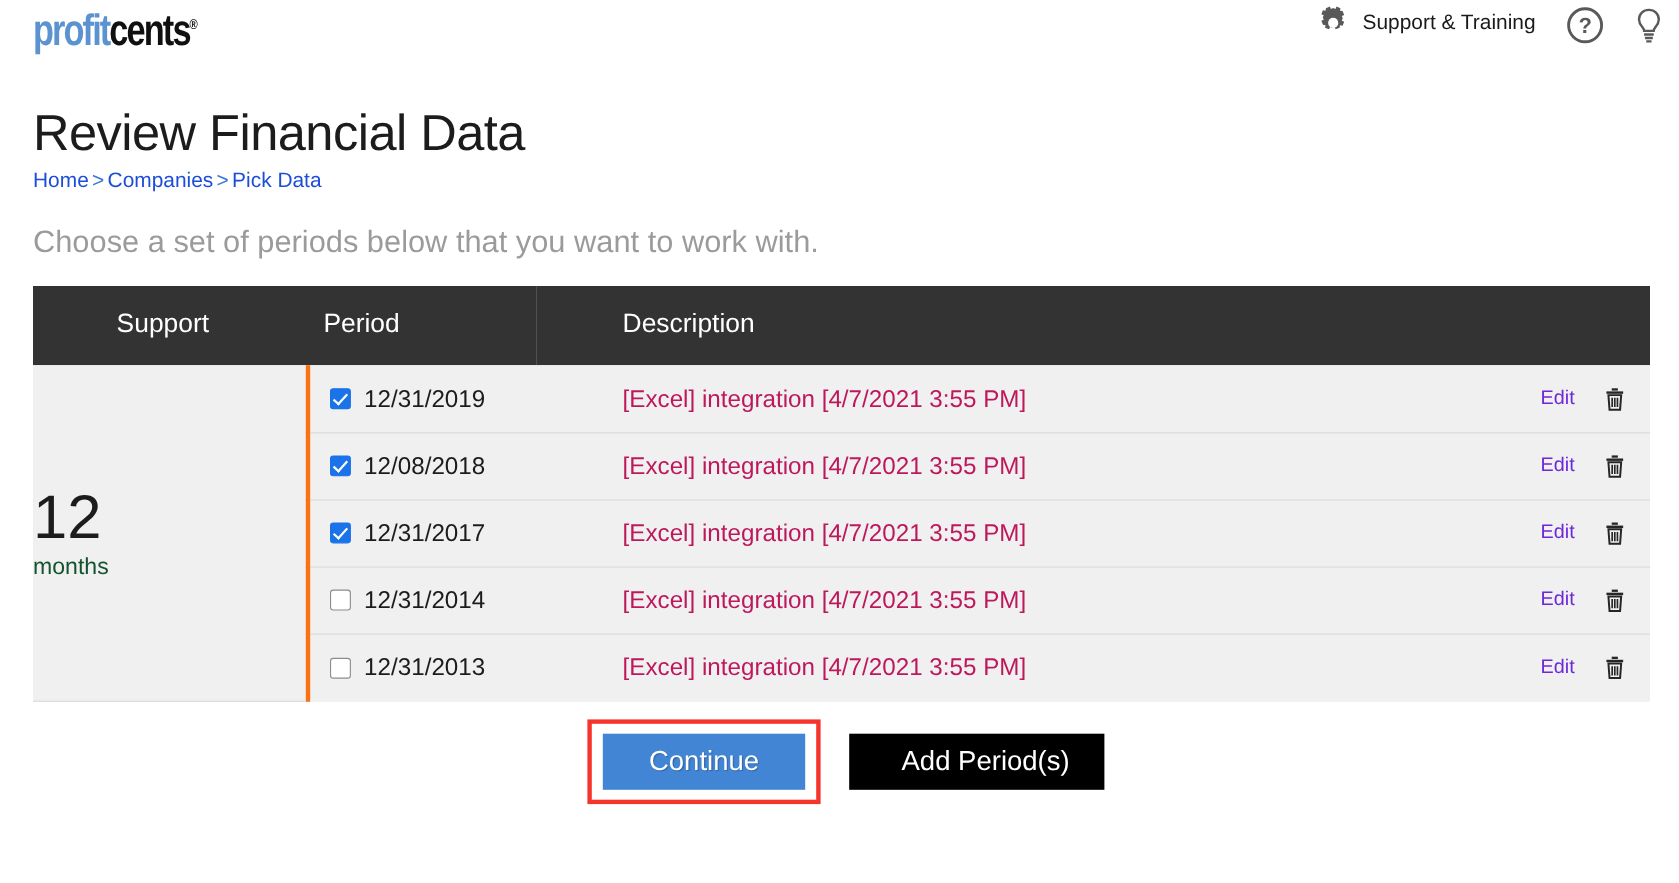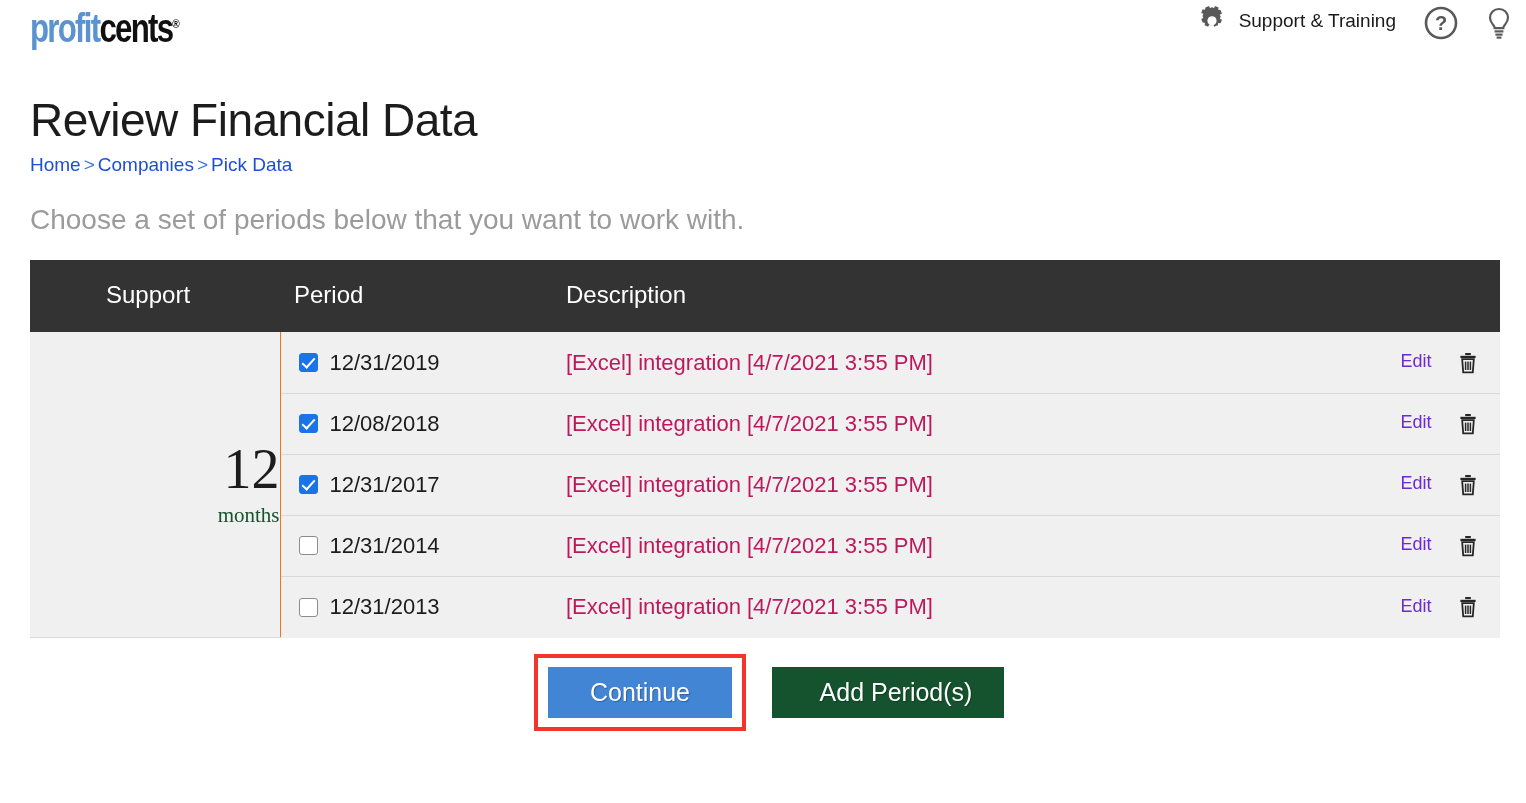--- a/index.html
+++ b/index.html
@@ -128,25 +128,24 @@
     vertical-align: middle;
   }
   .th-duration  { padding-left: 76px !important; width: 250px; }
   .th-period    { padding-left: 14px !important; width: 208px; }
   .th-desc      { padding-left: 78px !important; }
   .th-actions   { width: 180px; }
 
   .duration-cell {
     width: 250px;
     background: #f0f0f0;
-    border-right: 1px solid #f97316;
-    text-align: right;
+    border-right: 4px solid #f97316;
+    text-align: left;
     vertical-align: middle;
     padding: 0;
-    font-family: Liberation Serif, serif;
   }
   .duration-num {
     font-size: 56px;
     color: #1c1c1c;
     line-height: 1;
     font-weight: normal;
   }
   .duration-unit {
     font-size: 21px;
     color: #14532d;
@@ -248,21 +247,21 @@
     border: none;
     padding: 10px 0;
     width: 184px;
     text-align: center;
     cursor: pointer;
     text-shadow: 1px 1px 1px rgba(0,0,0,0.25);
     line-height: 1.25;
   }
   .btn-continue { background: #4285d4; }
   .btn-add {
-    background: #14532d;
+    background: #000000;
     width: 232px;
     margin-left: 26px;
     padding-left: 16px;
   }
 </style>
 </head>
 <body>
 
 <div class="top-header">
 

